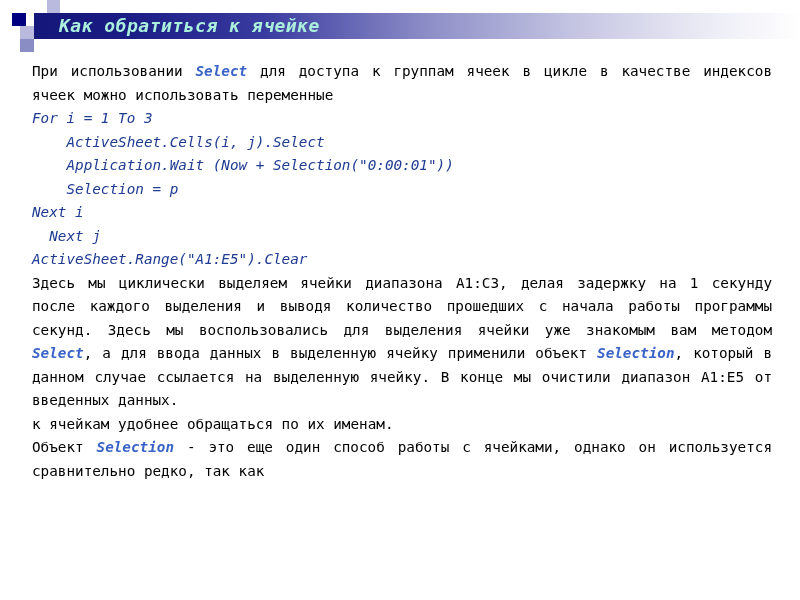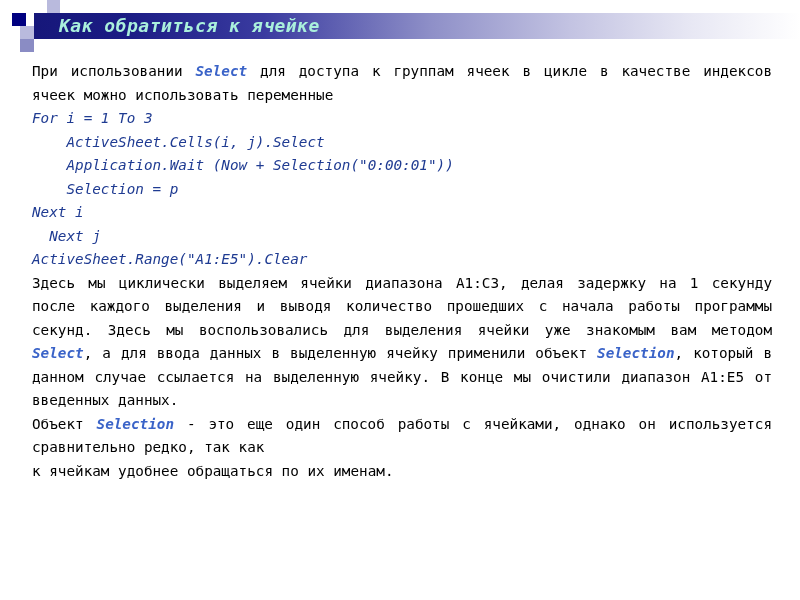--- a/index.html
+++ b/index.html
@@ -141,18 +141,18 @@
       <div class="code-line">    ActiveSheet.Cells(i, j).Select</div>
       <div class="code-line">    Application.Wait (Now + Selection("0:00:01"))</div>
       <div class="code-line">    Selection = p</div>
       <div class="code-line">Next i</div>
       <div class="code-line">  Next j</div>
       <div class="code-line">ActiveSheet.Range("A1:E5").Clear</div>
     </div>
 
     <p class="para"><span>Здесь мы циклически выделяем ячейки диапазона A1:C3, делая задержку на 1 секунду после каждого выделения и выводя количество прошедших с начала работы программы секунд. Здесь мы воспользовались для выделения ячейки уже знакомым вам методом </span><span class="kw">Select</span><span>, а для ввода данных в выделенную ячейку применили объект </span><span class="kw">Selection</span><span>, который в данном случае ссылается на выделенную ячейку. В конце мы очистили диапазон A1:E5 от введенных данных.</span></p>
 
+    <p class="para nowrap-last">к ячейкам удобнее обращаться по их именам.</p>
+
     <p class="para"><span>Объект </span><span class="kw">Selection</span><span> - это еще один способ работы с ячейками, однако он используется сравнительно редко, так как </span></p>
-
-    <p class="para nowrap-last">к ячейкам удобнее обращаться по их именам.</p>
 
   </div>
 </div>
 
 </body></html>

